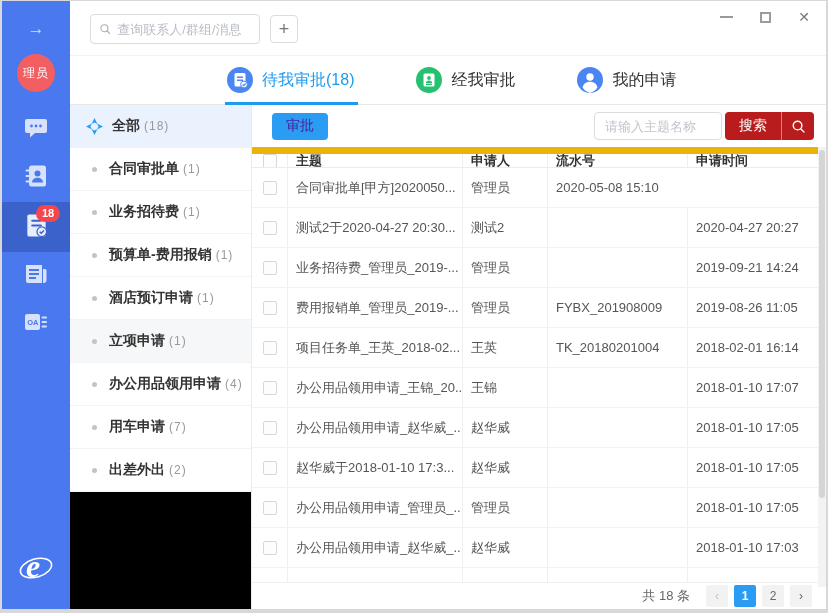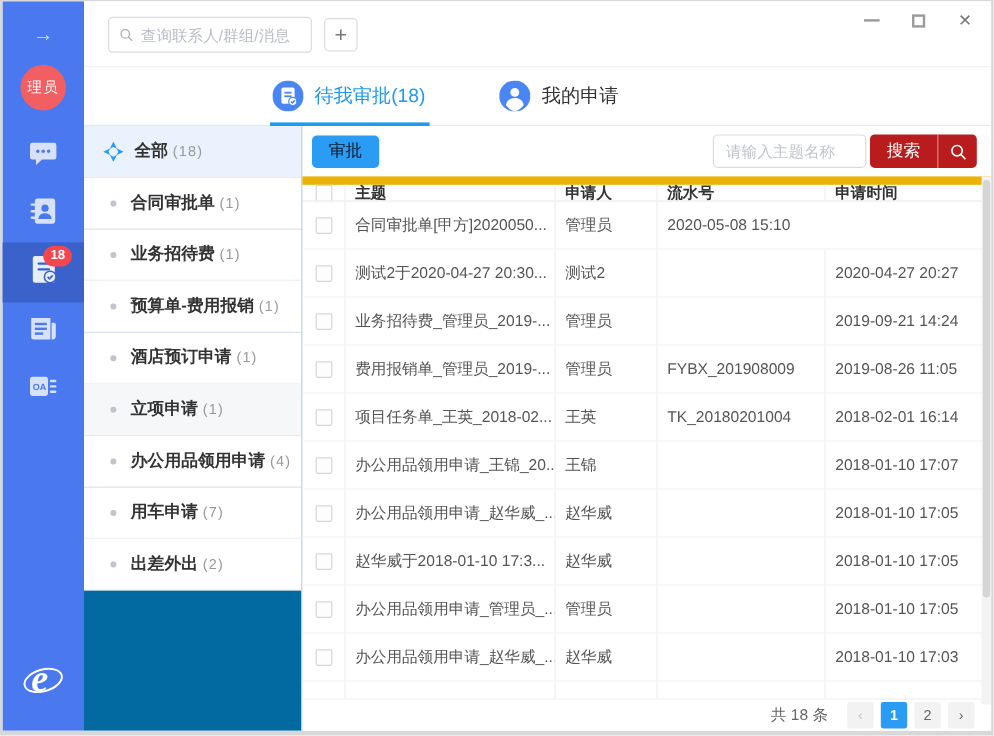--- a/index.html
+++ b/index.html
@@ -42,36 +42,36 @@
   .tabbar { height:49px; display:flex; align-items:center; padding-left:157px; gap:62px;
             border-bottom:1px solid #e8e8e8; flex-shrink:0; }
   .tab { height:100%; display:flex; align-items:center; gap:9px; font-size:16px; color:#333; position:relative; cursor:pointer; }
   .tab-icon { width:26px; height:26px; display:flex; }
   .tab.active .tab-label { color:#1e9af0; }
   .tab.active::after { content:""; position:absolute; left:-2px; right:-4px; bottom:-1px; height:3px; background:#1e9af0; }
 
   .content { flex:1; display:flex; min-height:0; }
 
   
-  .catpanel { width:182px; border-right:1px solid #ebebeb; flex-shrink:0; background:#0369a1; }
+  .catpanel { width:182px; border-right:1px solid #ebebeb; flex-shrink:0; background:#000000; }
   .cat-item { height:43px; display:flex; align-items:center; padding:0 10px 0 16px; border-bottom:1px solid #f3f3f3;
               cursor:pointer; font-size:14px; background:#fff; }
   .cat-item.active { background:#e9f2fd; }
   .cat-item.hovered { background:#f6f7f8; }
   .bullet { width:5px; height:5px; border-radius:50%; background:#c0c4cc; margin:0 12px 0 6px; flex-shrink:0; }
   .cat-icon { width:17px; height:17px; margin-right:9px; display:flex; flex-shrink:0; }
   .cat-label { font-weight:bold; color:#333; white-space:nowrap; }
   .cat-count { color:#999; font-size:12px; margin-left:4px; letter-spacing:1px; }
 
   
   .main { flex:1; display:flex; flex-direction:column; position:relative; min-width:0; background:#fff; }
   .toolbar { height:42px; display:flex; align-items:center; justify-content:space-between;
              padding:0 12px 0 8px; flex-shrink:0; }
-  .btn-approve { width:56px; height:27px; background:#2b9cf4; color:#0f172a; border:none; border-radius:4px;
-                 font-size:14px; cursor:pointer; font-family:inherit; }
+  .btn-approve { width:56px; height:27px; background:#2b9cf4; color:#4c1d95; border:none; border-radius:4px;
+                 font-size:14px; cursor:pointer; font-family:inherit;margin-left:12px; }
   .search-area { display:flex; align-items:center; }
   .subject-input { width:128px; height:28px; border:1px solid #dcdcdc; border-radius:4px; padding:0 10px;
                    font-size:13px; outline:none; margin-right:3px; color:#333;
                    font-family:"Liberation Sans","DejaVu Sans",sans-serif; }
   .subject-input::placeholder { color:#c0c4cc; }
   .btn-search-group { display:flex; height:28px; background:#b91c1c; border-radius:4px; overflow:hidden; align-items:stretch; }
   .btn-search { padding:0 14px; color:#fff; font-size:14px; display:flex; align-items:center; cursor:pointer; }
   .btn-search-icon { width:33px; display:flex; align-items:center; justify-content:center;
                      border-left:1px solid rgba(255,255,255,.45); cursor:pointer; }
 
@@ -206,20 +206,32 @@
             <svg width="26" height="26" viewBox="0 0 26 26">
                 <circle cx="13" cy="13" r="13" fill="#4a86f3"></circle>
                 <rect x="7.5" y="6" width="11" height="13.5" rx="1.5" fill="#fff"></rect>
                 <rect x="10" y="9.5" width="6" height="1.5" fill="#4a86f3"></rect>
                 <rect x="10" y="12.5" width="6" height="1.5" fill="#4a86f3"></rect>
                 <circle cx="17" cy="17.5" r="3.4" fill="#fff" stroke="#4a86f3" stroke-width="1"></circle>
                 <path d="M15.5 17.5l1.2 1.2 2-2.2" stroke="#4a86f3" stroke-width="1.2" fill="none"></path>
               </svg>
           </span>
           <span class="tab-label">待我审批(18)</span>
+        </div>
+        <div class="tab">
+          <span class="tab-icon">
+            <svg width="26" height="26" viewBox="0 0 26 26">
+                <circle cx="13" cy="13" r="13" fill="#25c171"></circle>
+                <rect x="7.5" y="6.5" width="11" height="13" rx="1.5" fill="#fff"></rect>
+                <circle cx="13" cy="11" r="1.9" fill="#25c171"></circle>
+                <path d="M9.8 16.2c0-1.8 1.4-2.8 3.2-2.8s3.2 1 3.2 2.8z" fill="#25c171"></path>
+                <rect x="10" y="16.8" width="6" height="1.2" fill="#25c171"></rect>
+              </svg>
+          </span>
+          <span class="tab-label">经我审批</span>
         </div>
         <div class="tab">
           <span class="tab-icon">
             <svg width="26" height="26" viewBox="0 0 26 26">
                 <circle cx="13" cy="13" r="13" fill="#4a86f3"></circle>
                 <circle cx="13" cy="10" r="3.7" fill="#fff"></circle>
                 <path d="M5.6 20.6c.6-3.8 3.7-5.9 7.4-5.9s6.8 2.1 7.4 5.9A12.9 12.9 0 0 1 13 26a12.9 12.9 0 0 1-7.4-5.4z" fill="#fff"></path>
               </svg>
           </span>
           <span class="tab-label">我的申请</span>

